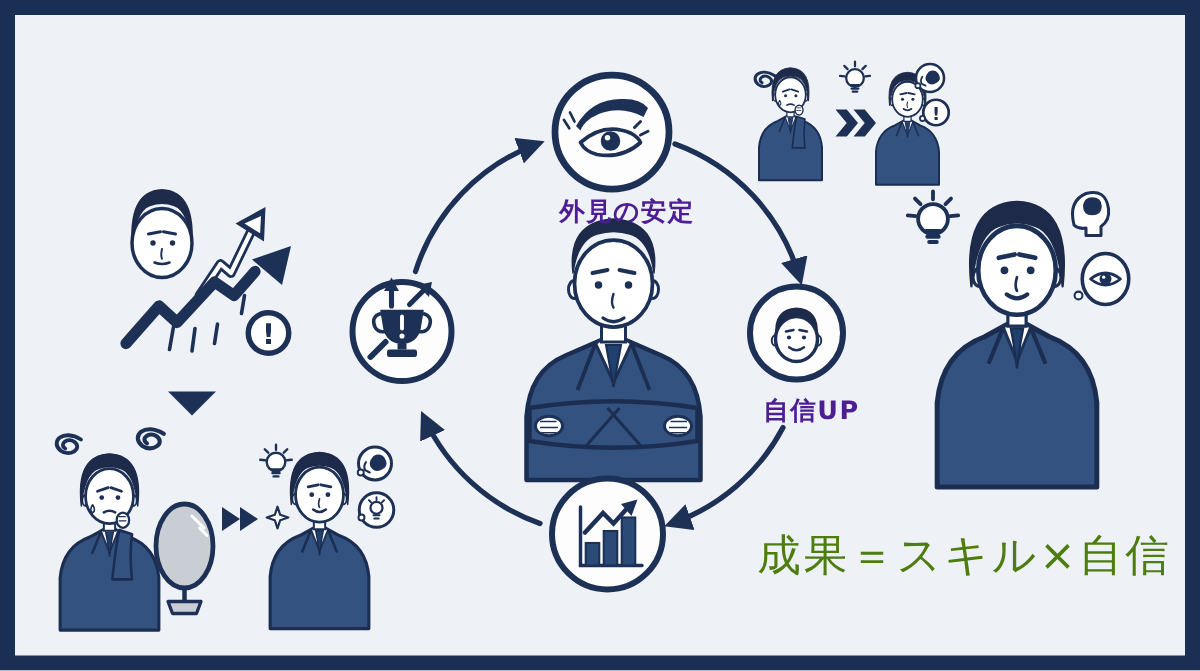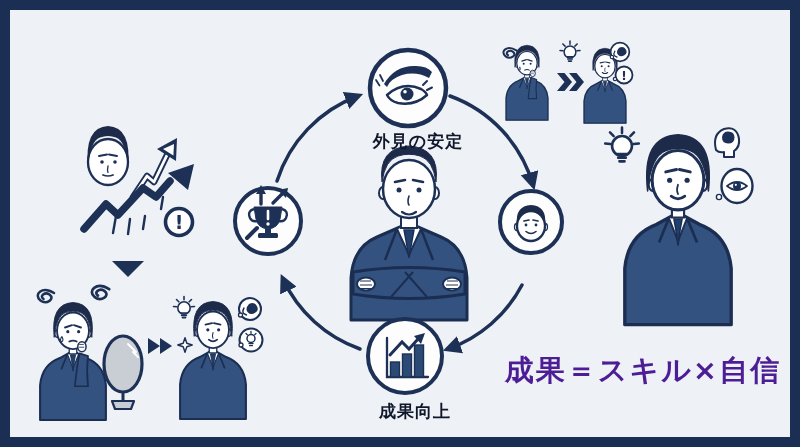--- a/index.html
+++ b/index.html
@@ -4,26 +4,26 @@
 <style>
   html,body{margin:0;padding:0;background:#dfe3e8;}
   .canvas{
     position:relative;width:800px;height:447px;box-sizing:border-box;
     background:#eef1f5;border:10px solid #1b2f55;overflow:hidden;
     font-family:"DejaVu Sans",sans-serif;
   }
   .art{position:absolute;left:-10px;top:-10px;}
   .label{
     position:absolute;transform:translate(-50%,-50%);
-    font-weight:bold;font-size:17px;color:#0f172a;white-space:nowrap;
+    font-weight:bold;font-size:17px;color:#4c1d95;white-space:nowrap;
     letter-spacing:1px;z-index:5;
   }
   .formula{
     position:absolute;transform:translate(-50%,-50%);
-    font-weight:700;font-size:29px;color:#4c1d95;white-space:nowrap;
+    font-weight:400;font-size:29px;color:#4d7c0f;white-space:nowrap;
     letter-spacing:2px;z-index:5;
   }
 </style>
 </head>
 <body>
 
 <div class="canvas">
 
   <svg class="art" width="800" height="447" viewBox="0 0 800 447">
     <defs>
@@ -264,16 +264,16 @@
         <ellipse cx="737" cy="186" rx="15.5" ry="17" fill="#ffffff" stroke="#1d3055" stroke-width="2.4"></ellipse>
         <circle cx="719" cy="197" r="2.6" fill="#ffffff" stroke="#1d3055" stroke-width="1.4"></circle>
         <path d="M727,186 Q737,178 747,186 Q737,194 727,186 Z" fill="#ffffff" stroke="#1d3055" stroke-width="1.8" stroke-linejoin="round"></path>
         <circle cx="737" cy="186" r="4" fill="#1d3055"></circle>
         <circle cx="735.8" cy="184.8" r="1.1" fill="#ffffff"></circle>
       </g>
     </g>
   </svg>
 
   <div class="label" style="left:408px;top:131px">外見の安定</div>
-  <div class="label" style="left:405px;top:401px">成果向上</div>
+  <div class="label" style="left:531px;top:264px">自信UP</div>
 
   <div class="formula" style="left:633px;top:361px">成果＝スキル×自信</div>
 </div>
 
 </body></html>

